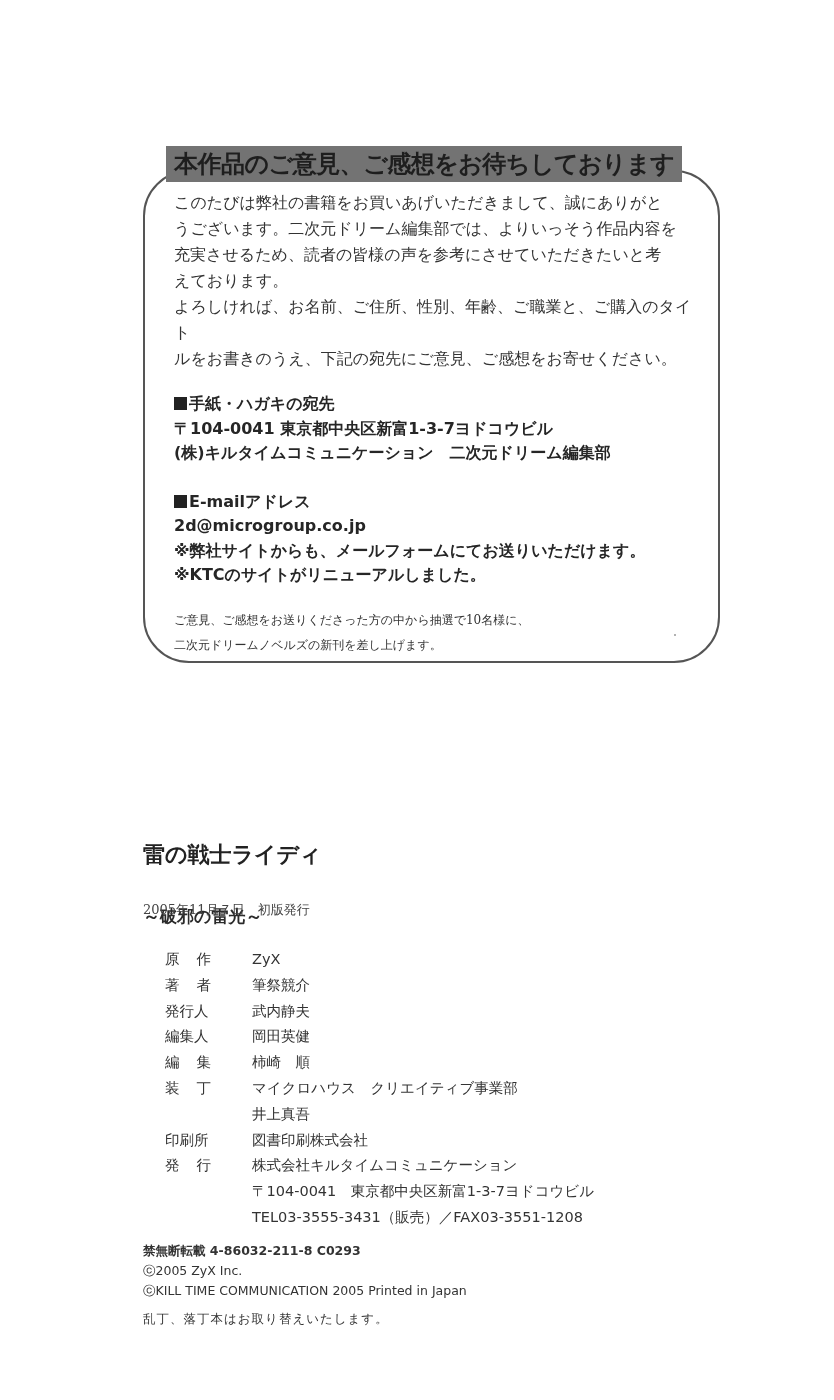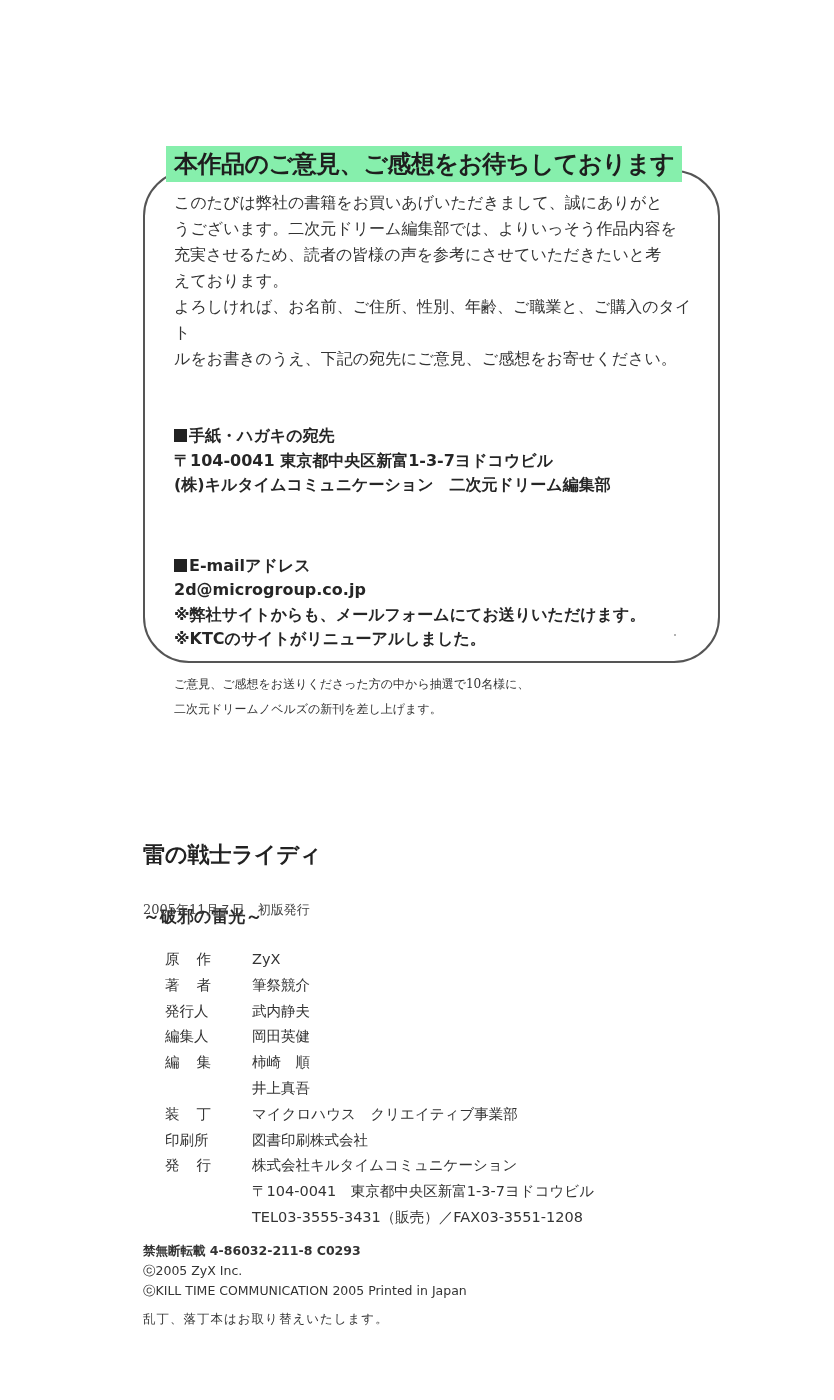--- a/index.html
+++ b/index.html
@@ -19,21 +19,21 @@
     left: 143px; top: 170px;
     width: 577px; height: 493px;
     border: 2px solid #555;
     border-radius: 46px;
     box-sizing: border-box;
   }
   .box-title {
     position: absolute;
     left: 166px; top: 146px;
     padding: 0 8px;
-    background: #86efac;
+    background: #737373;
     font-size: 24px;
     font-weight: bold;
     letter-spacing: -0.5px;
     color: #1e1e1e;
     white-space: nowrap;
     line-height: 36px;
   }
   .box-body {
     position: absolute;
     left: 174px; top: 190px;
@@ -43,21 +43,21 @@
     line-height: 26px;
     color: #333;
   }
   .box-body p { margin: 0; }
   .sec {
     font-family: "DejaVu Sans", "Liberation Sans", sans-serif;
     font-size: 16px;
     line-height: 24.5px;
     color: #262626;
   }
-  .sec .head { font-weight: bold; margin-top: 32px; }
+  .sec .head { font-weight: bold; }
   .sq { display: inline-block; width: 13px; height: 13px; background: #222; vertical-align: -1px; margin-right: 2px; }
   .sec .strong { font-weight: bold; }
   .gap { height: 22px; }
   .prize { font-family: "DejaVu Serif", "Liberation Serif", serif; font-size: 12px; line-height: 25px; color: #333; }
 
   
   .book-title {
     position: absolute; left: 143px; top: 840px;
     font-size: 22px; font-weight: bold; color: #222;
     letter-spacing: 0px; line-height: 30px;
@@ -153,26 +153,26 @@
       </div>
     <div class="credit-row">
         <span class="credit-role">編集人</span>
         <span class="credit-val">岡田英健</span>
       </div>
     <div class="credit-row">
         <span class="credit-role spaced">編集</span>
         <span class="credit-val">柿崎　順</span>
       </div>
     <div class="credit-row">
+        <span class="credit-role spaced">装丁</span>
+        <span class="credit-val">マイクロハウス　クリエイティブ事業部</span>
+      </div>
+    <div class="credit-row">
         <span class="credit-role"></span>
         <span class="credit-val">井上真吾</span>
-      </div>
-    <div class="credit-row">
-        <span class="credit-role spaced">装丁</span>
-        <span class="credit-val">マイクロハウス　クリエイティブ事業部</span>
       </div>
     <div class="credit-row">
         <span class="credit-role">印刷所</span>
         <span class="credit-val">図書印刷株式会社</span>
       </div>
     <div class="credit-row">
         <span class="credit-role spaced">発行</span>
         <span class="credit-val">株式会社キルタイムコミュニケーション</span>
       </div>
     <div class="credit-row">

